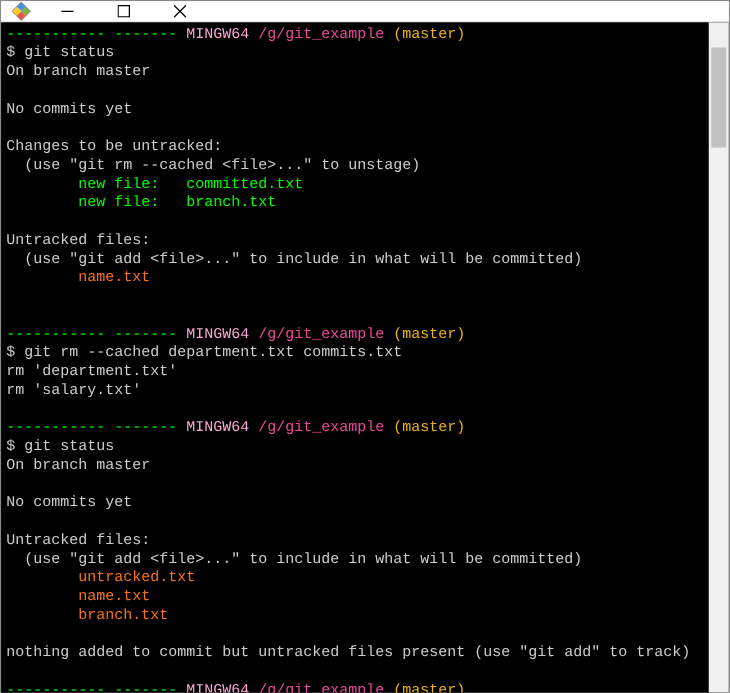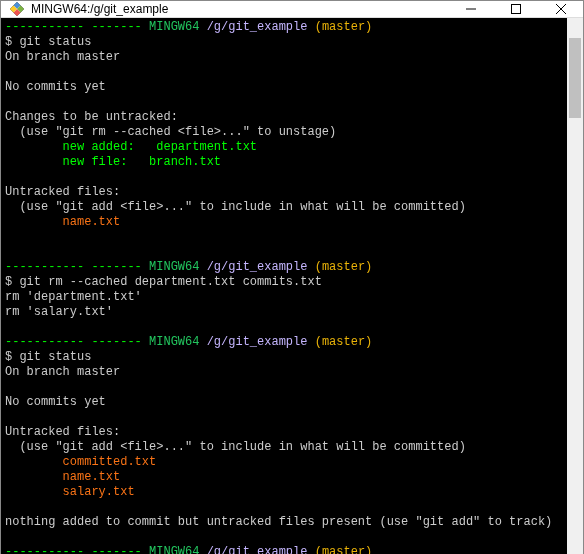--- a/index.html
+++ b/index.html
@@ -77,42 +77,41 @@
   }
   .scrollbar-thumb {
     position: absolute;
     left: 2px;
     right: 2px;
     top: 20px;
     height: 80px;
     background: #c0c0c0;
   }
   .g { color: #00ff00; }
-  .mg { color: #22c55e; }
-  .yl { color: #c4b5fd; }
+  .mg { color: #f9a8d4; }
+  .yl { color: #ec4899; }
   .cy { color: #eab308; }
   .wh { color: #cccccc; }
   .rd { color: #f97316; }
   .eline { color: #00ff00; }
 </style>
 </head>
 <body>
 
 <div class="window">
   <div class="titlebar">
     <span class="titlebar-icon">
       <svg viewBox="0 0 16 16">
         <polygon points="8,1 15,8 8,15 1,8" fill="none" stroke="#888" stroke-width="1"></polygon>
         <polygon points="8,1 11.5,4.5 8,8 4.5,4.5" fill="#4a90d9"></polygon>
         <polygon points="15,8 11.5,11.5 8,8 11.5,4.5" fill="#7cb342"></polygon>
         <polygon points="8,15 4.5,11.5 8,8 11.5,11.5" fill="#ef5350"></polygon>
         <polygon points="1,8 4.5,4.5 8,8 4.5,11.5" fill="#ffca28"></polygon>
       </svg>
     </span>
-    <span class="titlebar-title">MINGW64:/g/git_example</span>
     <div class="win-controls">
       <div class="win-btn">
         <svg width="10" height="10">
             <line x1="0" y1="5" x2="10" y2="5" stroke="#000" stroke-width="1"></line>
           </svg>
       </div>
       <div class="win-btn">
         <svg width="10" height="10">
             <rect x="0.5" y="0.5" width="9" height="9" fill="none" stroke="#000" stroke-width="1"></rect>
           </svg>
@@ -128,44 +127,44 @@
 
   <div class="terminal-wrap">
     <div class="terminal"><span class="eline"><span>----------- -------</span></span> <span class="mg">MINGW64</span> <span class="yl">/g/git_example</span> <span class="cy">(master)</span>
 <span class="wh">$</span> <span class="wh">git status</span>
 <span class="wh">On branch master</span>
 
 <span class="wh">No commits yet</span>
 
 <span class="wh">Changes to be untracked:</span>
 <span class="wh">  (use "git rm --cached &lt;file&gt;..." to unstage)</span>
-<span class="g">        new added:   department.txt</span>
+<span class="g">        new file:   committed.txt</span>
 <span class="g">        new file:   branch.txt</span>
 
 <span class="wh">Untracked files:</span>
 <span class="wh">  (use "git add &lt;file&gt;..." to include in what will be committed)</span>
 <span class="rd">        name.txt</span>
 
 
 <span class="eline"><span>----------- -------</span></span> <span class="mg">MINGW64</span> <span class="yl">/g/git_example</span> <span class="cy">(master)</span>
 <span class="wh">$</span> <span class="wh">git rm --cached department.txt commits.txt</span>
 <span class="wh">rm 'department.txt'</span>
 <span class="wh">rm 'salary.txt'</span>
 
 <span class="eline"><span>----------- -------</span></span> <span class="mg">MINGW64</span> <span class="yl">/g/git_example</span> <span class="cy">(master)</span>
 <span class="wh">$</span> <span class="wh">git status</span>
 <span class="wh">On branch master</span>
 
 <span class="wh">No commits yet</span>
 
 <span class="wh">Untracked files:</span>
 <span class="wh">  (use "git add &lt;file&gt;..." to include in what will be committed)</span>
-<span class="rd">        committed.txt</span>
+<span class="rd">        untracked.txt</span>
 <span class="rd">        name.txt</span>
-<span class="rd">        salary.txt</span>
+<span class="rd">        branch.txt</span>
 
 <span class="wh">nothing added to commit but untracked files present (use "git add" to track)</span>
 
 <span class="eline"><span>----------- -------</span></span> <span class="mg">MINGW64</span> <span class="yl">/g/git_example</span> <span class="cy">(master)</span>
 </div>
     <div class="scrollbar">
       <div class="scrollbar-thumb"></div>
     </div>
   </div>
 </div>

